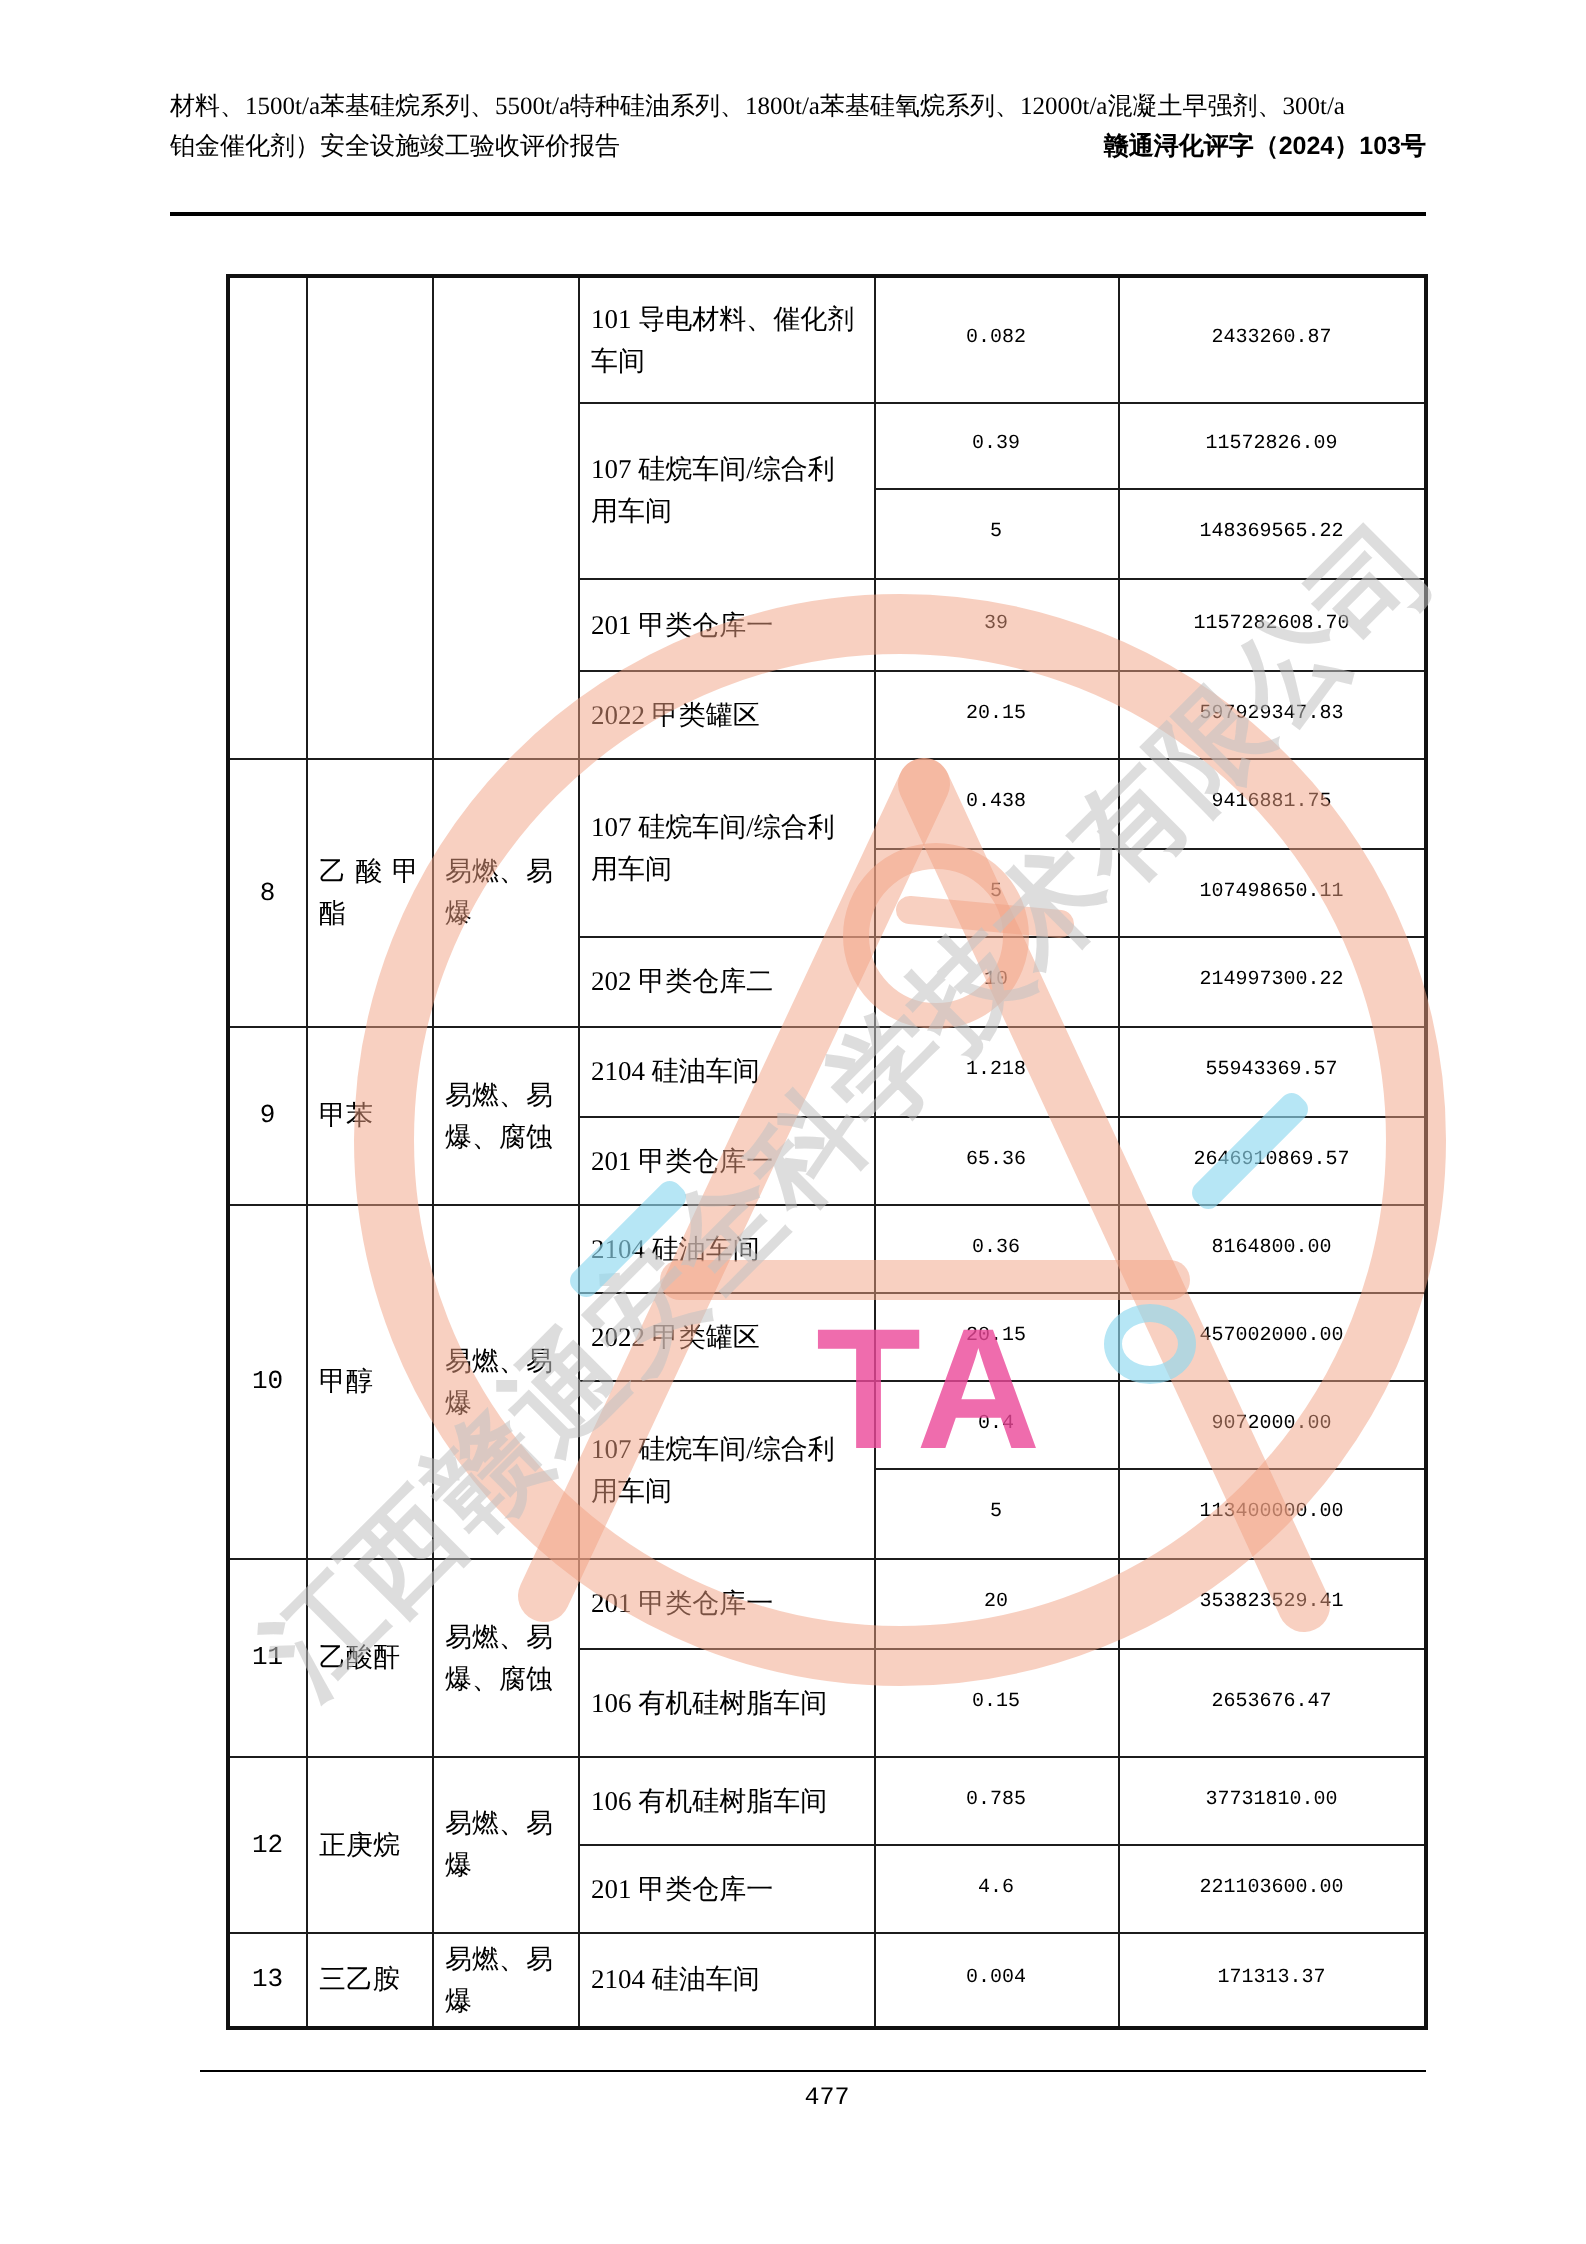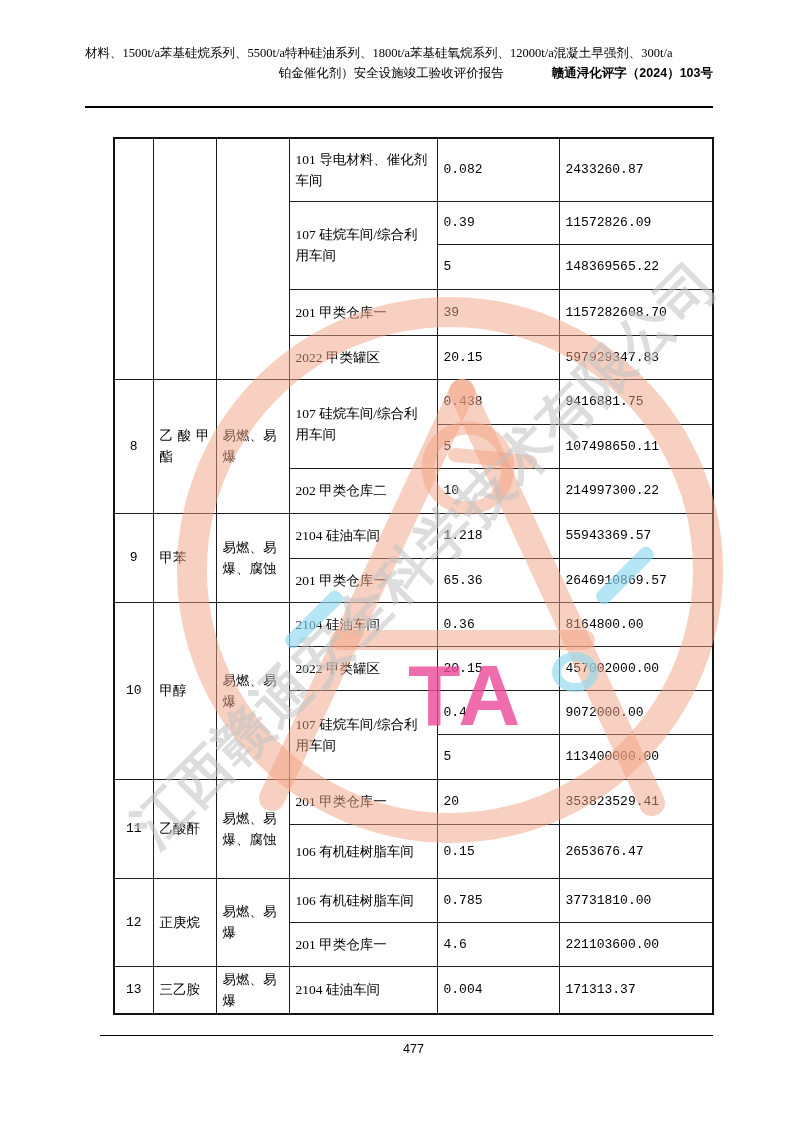--- a/index.html
+++ b/index.html
@@ -6,43 +6,43 @@
   body{
     width:793px;height:1122px;position:relative;background:#ffffff;
     font-family:"Liberation Serif","DejaVu Serif",serif;color:#000;
     overflow:hidden;
   }
   
   .hdr{
     position:absolute;left:85px;top:44px;width:628px;
     font-size:12.5px;line-height:19.5px;text-align:justify;
   }
-  .hdr .l3{display:flex;justify-content:flex-end;}
+  .hdr .l3{display:flex;justify-content:space-between;}
   .hdr .docno{font-weight:bold;white-space:nowrap;font-family:"Liberation Sans","DejaVu Sans",sans-serif;font-size:12.5px;padding-left:48px;}
   .hdr-rule{position:absolute;left:85px;top:106px;width:628px;border-top:2px solid #000;}
   
   table.main{
     position:absolute;left:113px;top:137px;width:599px;
     border-collapse:collapse;table-layout:fixed;
     font-size:13.5px;line-height:21px;
   }
   table.main td{
     border:1px solid #1c1c1c;vertical-align:middle;
     padding:1px 6px;overflow:hidden;
   }
   table.main{border:2px solid #111;}
   td.c-no{text-align:center;font-family:"Liberation Mono","DejaVu Sans Mono",monospace;font-size:13px;padding:1px 2px;}
   td.c-name{padding:1px 5px;text-align:justify;}
   td.c-haz{padding:1px 5px;}
   td.c-loc{padding:1px 6px;}
-  td.c-v1,td.c-v2{font-family:"Liberation Mono","DejaVu Sans Mono",monospace;font-size:13px;letter-spacing:0;}
+  td.c-v1,td.c-v2{font-family:"Liberation Mono","DejaVu Sans Mono",monospace;font-size:10px;letter-spacing:0;text-align:center;}
   
   .ftr-rule{position:absolute;left:100px;top:1035px;width:613px;border-top:1.5px solid #000;}
   .pageno{position:absolute;left:0;top:1042px;width:100%;text-align:center;font-size:12.5px;
-          font-family:Liberation Sans, sans-serif;padding-left:34px;box-sizing:border-box;}
+          font-family:Liberation Mono, monospace;padding-left:34px;box-sizing:border-box;}
   
   .wm{position:absolute;left:0;top:0;width:793px;height:1122px;pointer-events:none;z-index:10;}
   .wm svg{position:absolute;left:0;top:0;}
   .wm-company{
     position:absolute;left:425px;top:555px;transform:translate(-50%,-50%) rotate(-45deg);
     font-size:56px;color:#c3c3c3;opacity:0.55;white-space:nowrap;letter-spacing:1px;
     font-family:"Liberation Sans","DejaVu Sans",sans-serif;font-weight:bold;
   }
   .wm-ta{
     position:absolute;left:408px;top:652px;font-size:86px;line-height:1;

